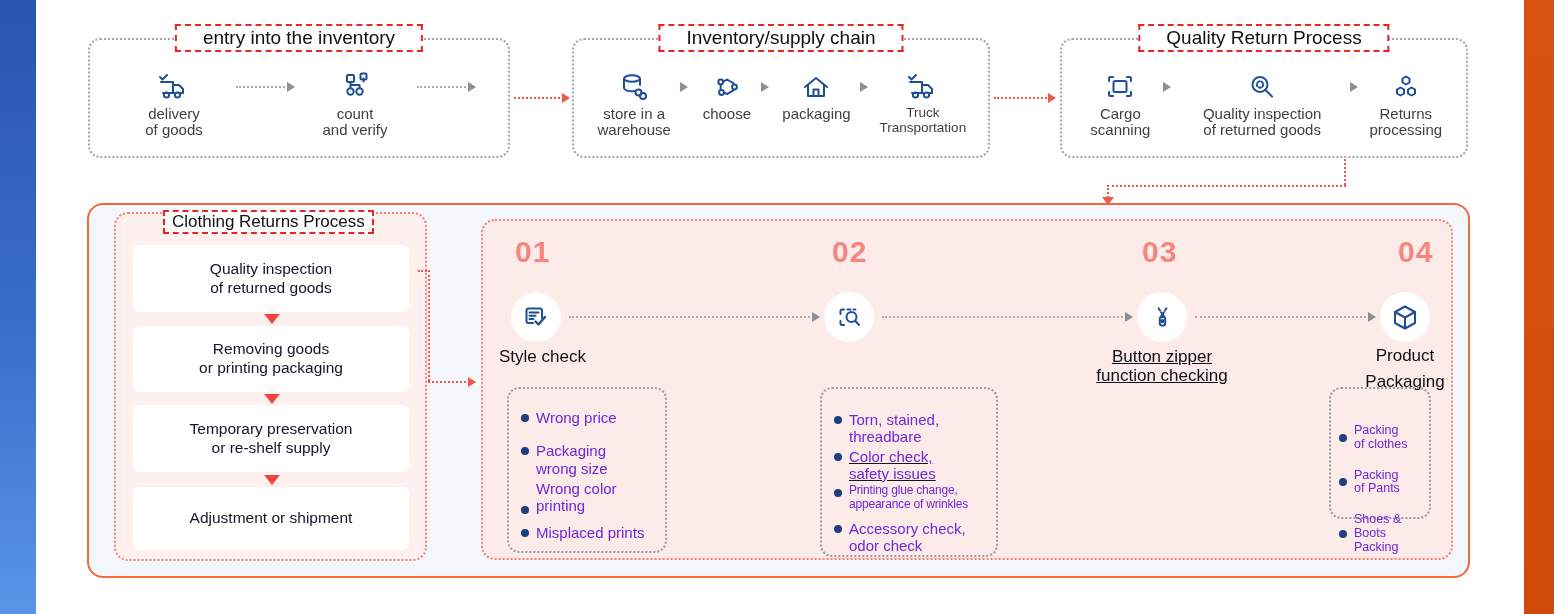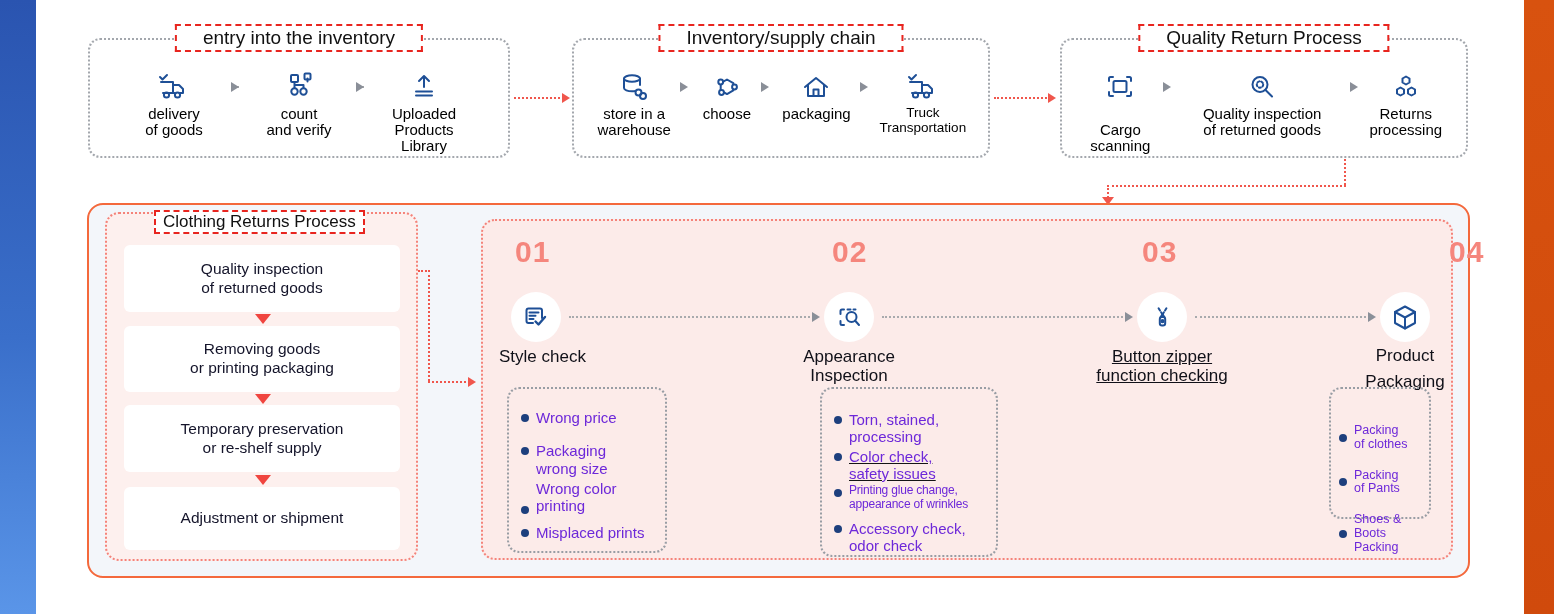--- a/index.html
+++ b/index.html
@@ -17,21 +17,21 @@
 
   
   .pbox { position:absolute; top:38px; height:120px; background:#fff;
     border:2px dotted #a3a7ad; border-radius:12px; }
   .pbox-title { position:absolute; top:-16px; left:50%; transform:translateX(-50%);
     background:#fff; border:2px dashed #e8251f; padding:1px 26px;
     font-size:19px; white-space:nowrap; color:#111; z-index:3; }
   .prow { display:flex; justify-content:space-between; height:100%; }
   .pstep { display:flex; flex-direction:column; align-items:center; }
   .picon { height:34px; display:flex; align-items:center; justify-content:center; }
-  .plabel { font-size:15px; line-height:1.08; text-align:center; color:#000000; margin-top:2px; }
+  .plabel { font-size:15px; line-height:1.08; text-align:center; color:#404040; margin-top:2px; }
   .plabel.small { font-size:13.5px; }
   .prel { white-space:pre-line; }
 
   svg.ic { stroke:#1e4f96; fill:none; stroke-width:2; stroke-linecap:round; stroke-linejoin:round; }
 
   
   .dot-arrow { position:relative; border-top:2px dotted #a8aaad; height:0; }
   .dot-arrow::after { content:''; position:absolute; right:-2px; top:-6px;
     border-left:8px solid #8a8f98; border-top:5px solid transparent; border-bottom:5px solid transparent; }
   .dot-arrow.red { border-top-color:#f0564c; }
@@ -43,21 +43,21 @@
   .ah-down { position:absolute; width:0; height:0;
     border-left:6px solid transparent; border-right:6px solid transparent; border-top:8px solid #f0564c; }
   .ah-right { position:absolute; width:0; height:0;
     border-top:5px solid transparent; border-bottom:5px solid transparent; border-left:8px solid #f0564c; }
 
   
   .outer-panel { position:absolute; left:87px; top:203px; width:1383px; height:375px;
     background:#f3f6fa; border:2px solid #f4693c; border-radius:16px; }
 
   
-  .cr-panel { position:absolute; left:105px; top:212px; width:313px; height:349px;
+  .cr-panel { position:absolute; left:114px; top:212px; width:313px; height:349px;
     background:#fdf0ee; border:2px dotted #f4837a; border-radius:14px; }
   .cr-title { position:absolute; left:47px; top:-4px; background:#fff;
     border:2px dashed #e8251f; padding:0 7px; font-size:17px; white-space:nowrap; color:#111; z-index:3; }
   .cr-step { position:absolute; left:17px; width:276px; background:#fff; border-radius:6px;
     display:flex; align-items:center; justify-content:center; text-align:center;
     font-size:15.5px; line-height:1.2; color:#14142a; }
   .tri { position:absolute; left:148px; width:0; height:0;
     border-left:8px solid transparent; border-right:8px solid transparent; border-top:10px solid #f0453f; }
 
   
@@ -111,32 +111,20 @@
             <path d="M11.5 10 v6 M11.5 13 h9 M20.5 13 v3 M24.5 6.5 v3"></path>
             <rect x="21.5" y="1.5" width="6" height="6" rx="1"></rect>
             <circle cx="11.5" cy="19.5" r="3.2"></circle>
             <circle cx="20.5" cy="19.5" r="3.2"></circle>
           </svg>
         </div>
         <div class="plabel prel">count
 and verify</div>
       </div>
       <div class="dot-arrow flexarrow"></div>
-      <div class="pstep" style="width:112px;">
-        <div class="picon">
-          <svg class="ic" width="32" height="30" viewBox="0 0 32 30">
-            <path d="M16 15 V5"></path>
-            <polyline points="11,9 16,4 21,9"></polyline>
-            <path d="M8 19.5 h16 M8 23.5 h16"></path>
-          </svg>
-        </div>
-        <div class="plabel prel">Uploaded
-Products
-Library</div>
-      </div>
     </div>
   </div>
 
   <div class="dot-arrow red" style="position:absolute; left:514px; top:97px; width:54px;"></div>
 
   <div class="pbox" style="left:572px; width:418px;">
     <div class="pbox-title">Inventory/supply chain</div>
     <div class="prow" style="padding:30px 14px 0;">
       <div class="pstep" style="width:94px;">
         <div class="picon">
@@ -189,21 +177,21 @@
 Transportation</div>
       </div>
     </div>
   </div>
 
   <div class="dot-arrow red" style="position:absolute; left:994px; top:97px; width:60px;"></div>
 
   <div class="pbox" style="left:1060px; width:408px;">
     <div class="pbox-title">Quality Return Process</div>
     <div class="prow" style="padding:30px 16px 0;">
-      <div class="pstep" style="width:92px;gap:16px;">
+      <div class="pstep" style="width:92px;">
         <div class="picon">
           <svg class="ic" width="32" height="30" viewBox="0 0 32 30">
             <path d="M5 9 V6.5 A1.5 1.5 0 0 1 6.5 5 H9"></path>
             <path d="M27 9 V6.5 A1.5 1.5 0 0 0 25.5 5 H23"></path>
             <path d="M5 20 v2.5 A1.5 1.5 0 0 0 6.5 24 H9"></path>
             <path d="M27 20 v2.5 A1.5 1.5 0 0 1 25.5 24 H23"></path>
             <rect x="9.5" y="9" width="13" height="11" rx="1.5"></rect>
           </svg>
         </div>
         <div class="plabel prel">Cargo
@@ -299,27 +287,25 @@
     <div class="stage-circle" style="left:341px;">
       <svg class="ic" width="32" height="30" viewBox="0 0 32 30">
         <path d="M7.5 12 V9 a1.5 1.5 0 0 1 1.5-1.5 h2"></path>
         <path d="M7.5 19 v2.5 A1.5 1.5 0 0 0 9 23 h2"></path>
         <path d="M14.5 7.5 h3 M20.5 7.5 h2" stroke-dasharray="3 2.5"></path>
         <circle cx="18.5" cy="15" r="5"></circle>
         <path d="M22 18.5 l4 4.5"></path>
       </svg>
     </div>
     <div class="stage-arrow dot-arrow" style="left:399px; width:249px;"></div>
-    <div class="stage-label prel" style="left:286px; width:160px;">Appearance
-Inspection</div>
     <div class="bullet-box" style="left:337px; width:178px; height:170px; padding-top:22px;">
       <div class="b-item" style="margin-bottom:2px;">
           <span class="b-dot"></span>
           <span class="b-text prel">Torn, stained,
-processing</span>
+threadbare</span>
         </div>
       <div class="b-item" style="margin-bottom:2px;text-decoration:underline;">
           <span class="b-dot"></span>
           <span class="b-text prel">Color check,
 safety issues</span>
         </div>
       <div class="b-item" style="margin-bottom:8px;">
           <span class="b-dot"></span>
           <span class="b-text tiny prel">Printing glue change,
 appearance of wrinkles</span>
@@ -338,21 +324,21 @@
         <path d="M16.5 12.5 L21.5 4.5" stroke-dasharray="2.6 2.2"></path>
         <path d="M14.6 15 l1.9-2.8 1.9 2.8"></path>
         <rect x="13.8" y="15" width="5.4" height="8.5" rx="2.2"></rect>
         <circle cx="16.5" cy="19.2" r="1.1"></circle>
       </svg>
     </div>
     <div class="stage-arrow dot-arrow" style="left:712px; width:179px;"></div>
     <div class="stage-label prel" style="left:579px; width:200px;text-decoration:underline;">Button zipper
 function checking</div>
 
-    <div class="stage-num" style="left:966px;">04</div>
+    <div class="stage-num" style="left:915px;">04</div>
     <div class="stage-circle" style="left:897px;">
       <svg class="ic" width="32" height="30" viewBox="0 0 32 30">
         <polygon points="16,4.5 26,10 26,21 16,26.5 6,21 6,10"></polygon>
         <polyline points="6,10 16,15.5 26,10"></polyline>
         <path d="M16 15.5 V26.5"></path>
       </svg>
     </div>
     <div class="stage-label wide-gap prel" style="left:842px; width:160px; top:122px;">Product
 Packaging</div>
     <div class="bullet-box" style="left:846px; width:102px; height:132px; padding:18px 4px 4px 8px;">

